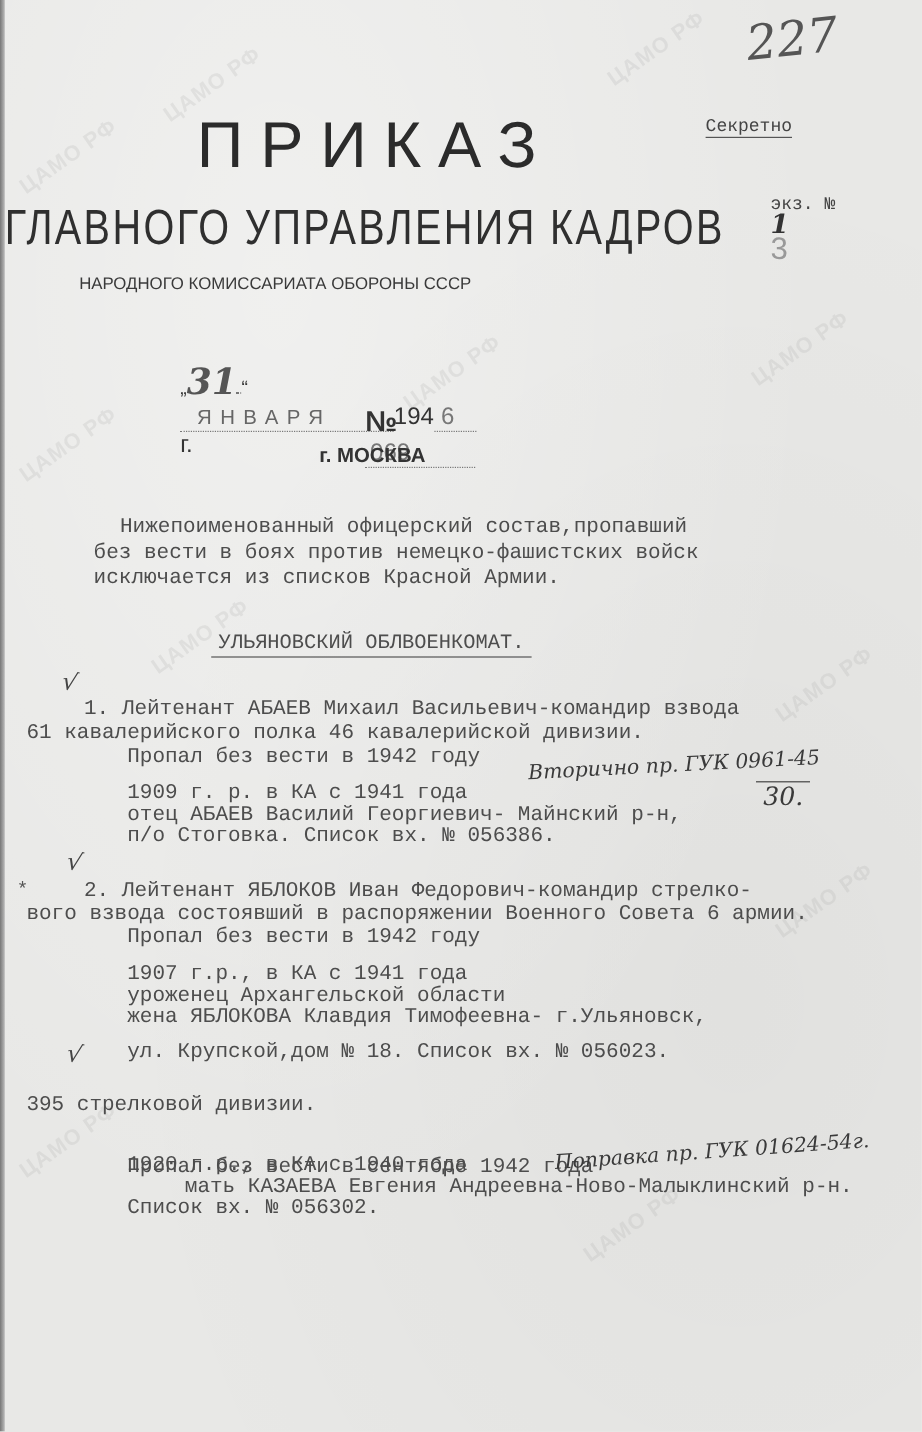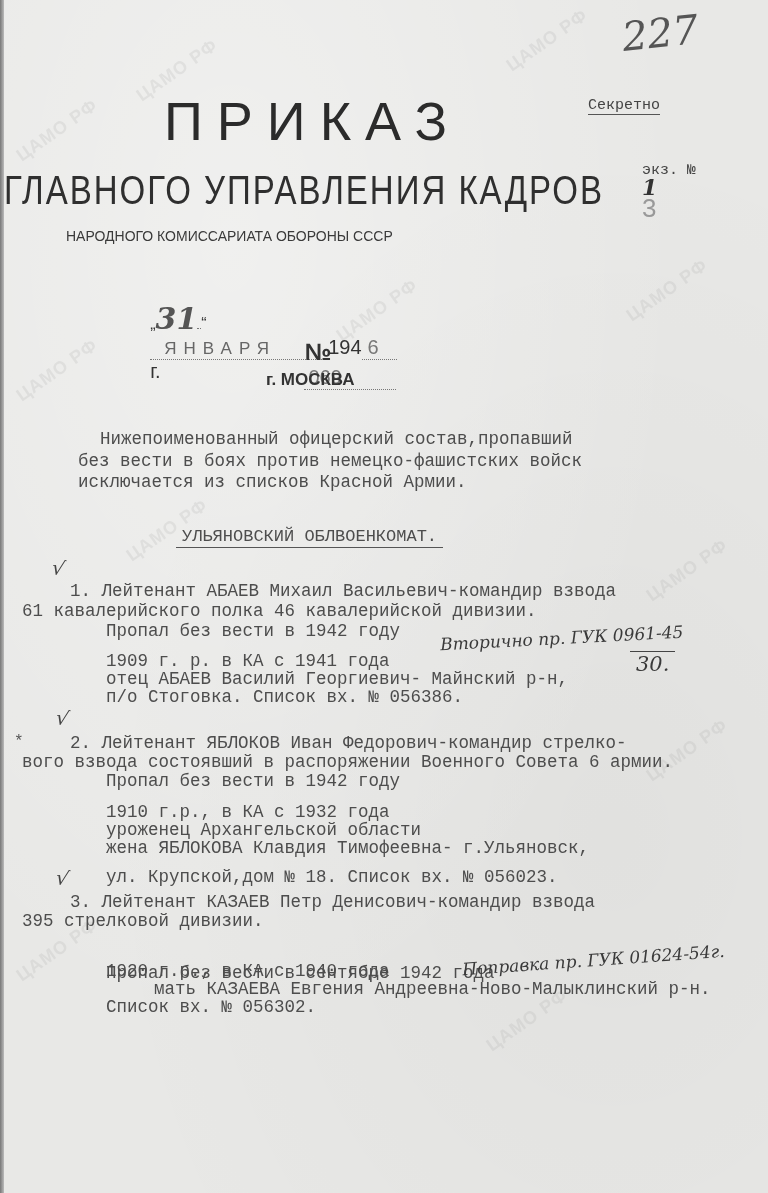--- a/index.html
+++ b/index.html
@@ -129,26 +129,25 @@
   <div class="abs hand" style="left:630px;top:651px;font-size:21px;border-top:1px solid #444;padding:0 6px;">30.</div>
   <div class="abs body-text" style="left:106px;top:652px;">1909 г. р. в КА с 1941 года</div>
   <div class="abs body-text" style="left:106px;top:670px;">отец АБАЕВ Василий Георгиевич- Майнский р-н,</div>
   <div class="abs body-text" style="left:106px;top:688px;">п/о Стоговка. Список вх. № 056386.</div>
 
   <div class="abs check" style="left:56px;top:706px;transform:rotate(12deg);">√</div>
   <div class="abs margin-mark" style="left:14px;top:733px;">*</div>
   <div class="abs body-text" style="left:70px;top:734px;">2. Лейтенант ЯБЛОКОВ Иван Федорович-командир стрелко-</div>
   <div class="abs body-text" style="left:22px;top:753px;">вого взвода состоявший в распоряжении Военного Совета 6 армии.</div>
   <div class="abs body-text" style="left:106px;top:772px;">Пропал без вести в 1942 году</div>
-  <div class="abs body-text" style="left:106px;top:803px;">1910 г.р., в КА с 1932 года</div>
+  <div class="abs body-text" style="left:106px;top:803px;">1907 г.р., в КА с 1941 года</div>
   <div class="abs body-text" style="left:106px;top:821px;">уроженец Архангельской области</div>
   <div class="abs body-text" style="left:106px;top:839px;">жена ЯБЛОКОВА Клавдия Тимофеевна- г.Ульяновск,</div>
   <div class="abs body-text" style="left:106px;top:868px;">ул. Крупской,дом № 18. Список вх. № 056023.</div>
 
   <div class="abs check" style="left:56px;top:866px;transform:rotate(12deg);">√</div>
-  <div class="abs body-text" style="left:70px;top:893px;">3. Лейтенант КАЗАЕВ Петр Денисович-командир взвода</div>
   <div class="abs body-text" style="left:22px;top:912px;">395 стрелковой дивизии.</div>
   <div class="abs body-text" style="left:106px;top:930px;margin-top:34px;">Пропал без вести в сентябре 1942 года</div>
   <div class="abs hand" style="left:462px;top:950px;font-size:17px;transform:rotate(-4deg);">Поправка пр. ГУК 01624-54г.</div>
   <div class="abs body-text" style="left:106px;top:962px;">1920 г.р., в КА с 1940 года</div>
   <div class="abs body-text" style="left:106px;top:980px;padding-left:48px;">мать КАЗАЕВА Евгения Андреевна-Ново-Малыклинский р-н.</div>
   <div class="abs body-text" style="left:106px;top:998px;">Список вх. № 056302.</div>
 </div>
 
 </body></html>

